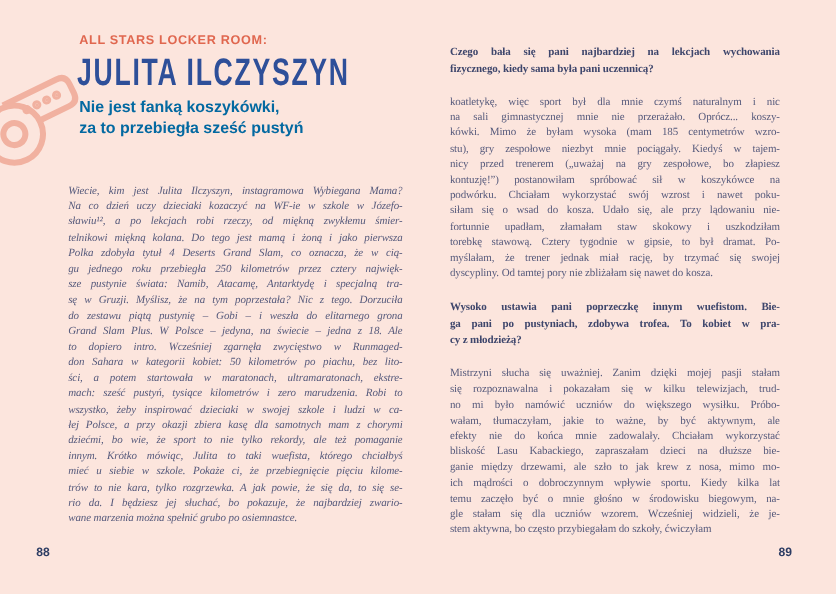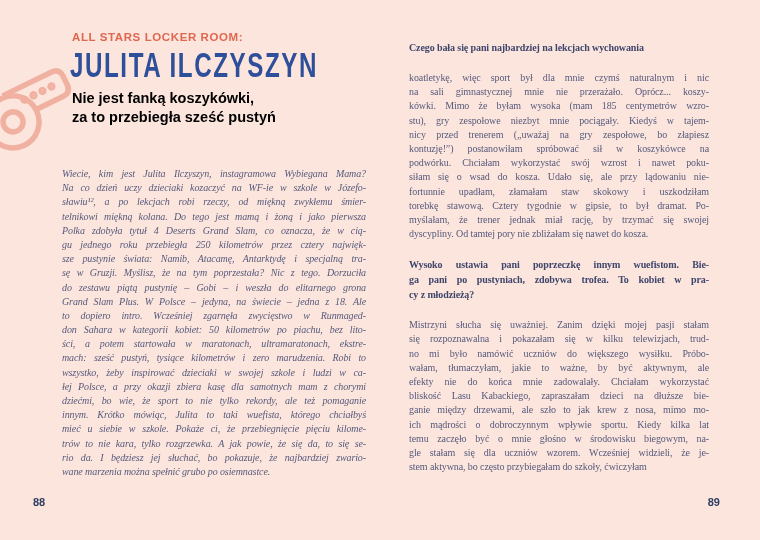--- a/index.html
+++ b/index.html
@@ -30,21 +30,21 @@
     font-weight:bold;font-size:31px;letter-spacing:2px;
     color:#2e4f99;
     transform:scaleX(0.78) scaleY(1.12);
     transform-origin:left top;
     white-space:nowrap;
   }
   .subtitle{
     position:absolute;left:72px;top:89px;
     font-family:"Liberation Sans", sans-serif;
     font-weight:bold;font-size:14.5px;line-height:19px;
-    color:#000000;
+    color:#0369a1;
   }
   .body-col{
     position:absolute;left:62px;top:167px;width:304px;
     font-size:10px;line-height:14.19px;
     letter-spacing:-0.1px;
     color:#565a7c;
     font-style:italic;
   }
   .right-col{
     position:absolute;left:29px;top:40px;width:300px;
@@ -119,20 +119,21 @@
         <div class="tline">rio da. I będziesz jej słuchać, bo pokazuje, że najbardziej zwario-</div>
         <div class="tline">wane marzenia można spełnić grubo po osiemnastce.</div>
       </div>
     <div class="pagenum pagenum-left">88</div>
   </div>
 
   <div class="page page-right">
     <div class="right-col">
       <div class="qa-question justify">
           <div class="tline">Czego bała się pani najbardziej na lekcjach wychowania</div>
+          <div class="tline">fizycznego, kiedy sama była pani uczennicą?</div>
         </div>
       <div class="qa-answer justify">
           <div class="tline">koatletykę, więc sport był dla mnie czymś naturalnym i nic</div>
           <div class="tline">na sali gimnastycznej mnie nie przerażało. Oprócz... koszy-</div>
           <div class="tline">kówki. Mimo że byłam wysoka (mam 185 centymetrów wzro-</div>
           <div class="tline">stu), gry zespołowe niezbyt mnie pociągały. Kiedyś w tajem-</div>
           <div class="tline">nicy przed trenerem („uważaj na gry zespołowe, bo złapiesz</div>
           <div class="tline">kontuzję!”) postanowiłam spróbować sił w koszykówce na</div>
           <div class="tline">podwórku. Chciałam wykorzystać swój wzrost i nawet poku-</div>
           <div class="tline">siłam się o wsad do kosza. Udało się, ale przy lądowaniu nie-</div>

